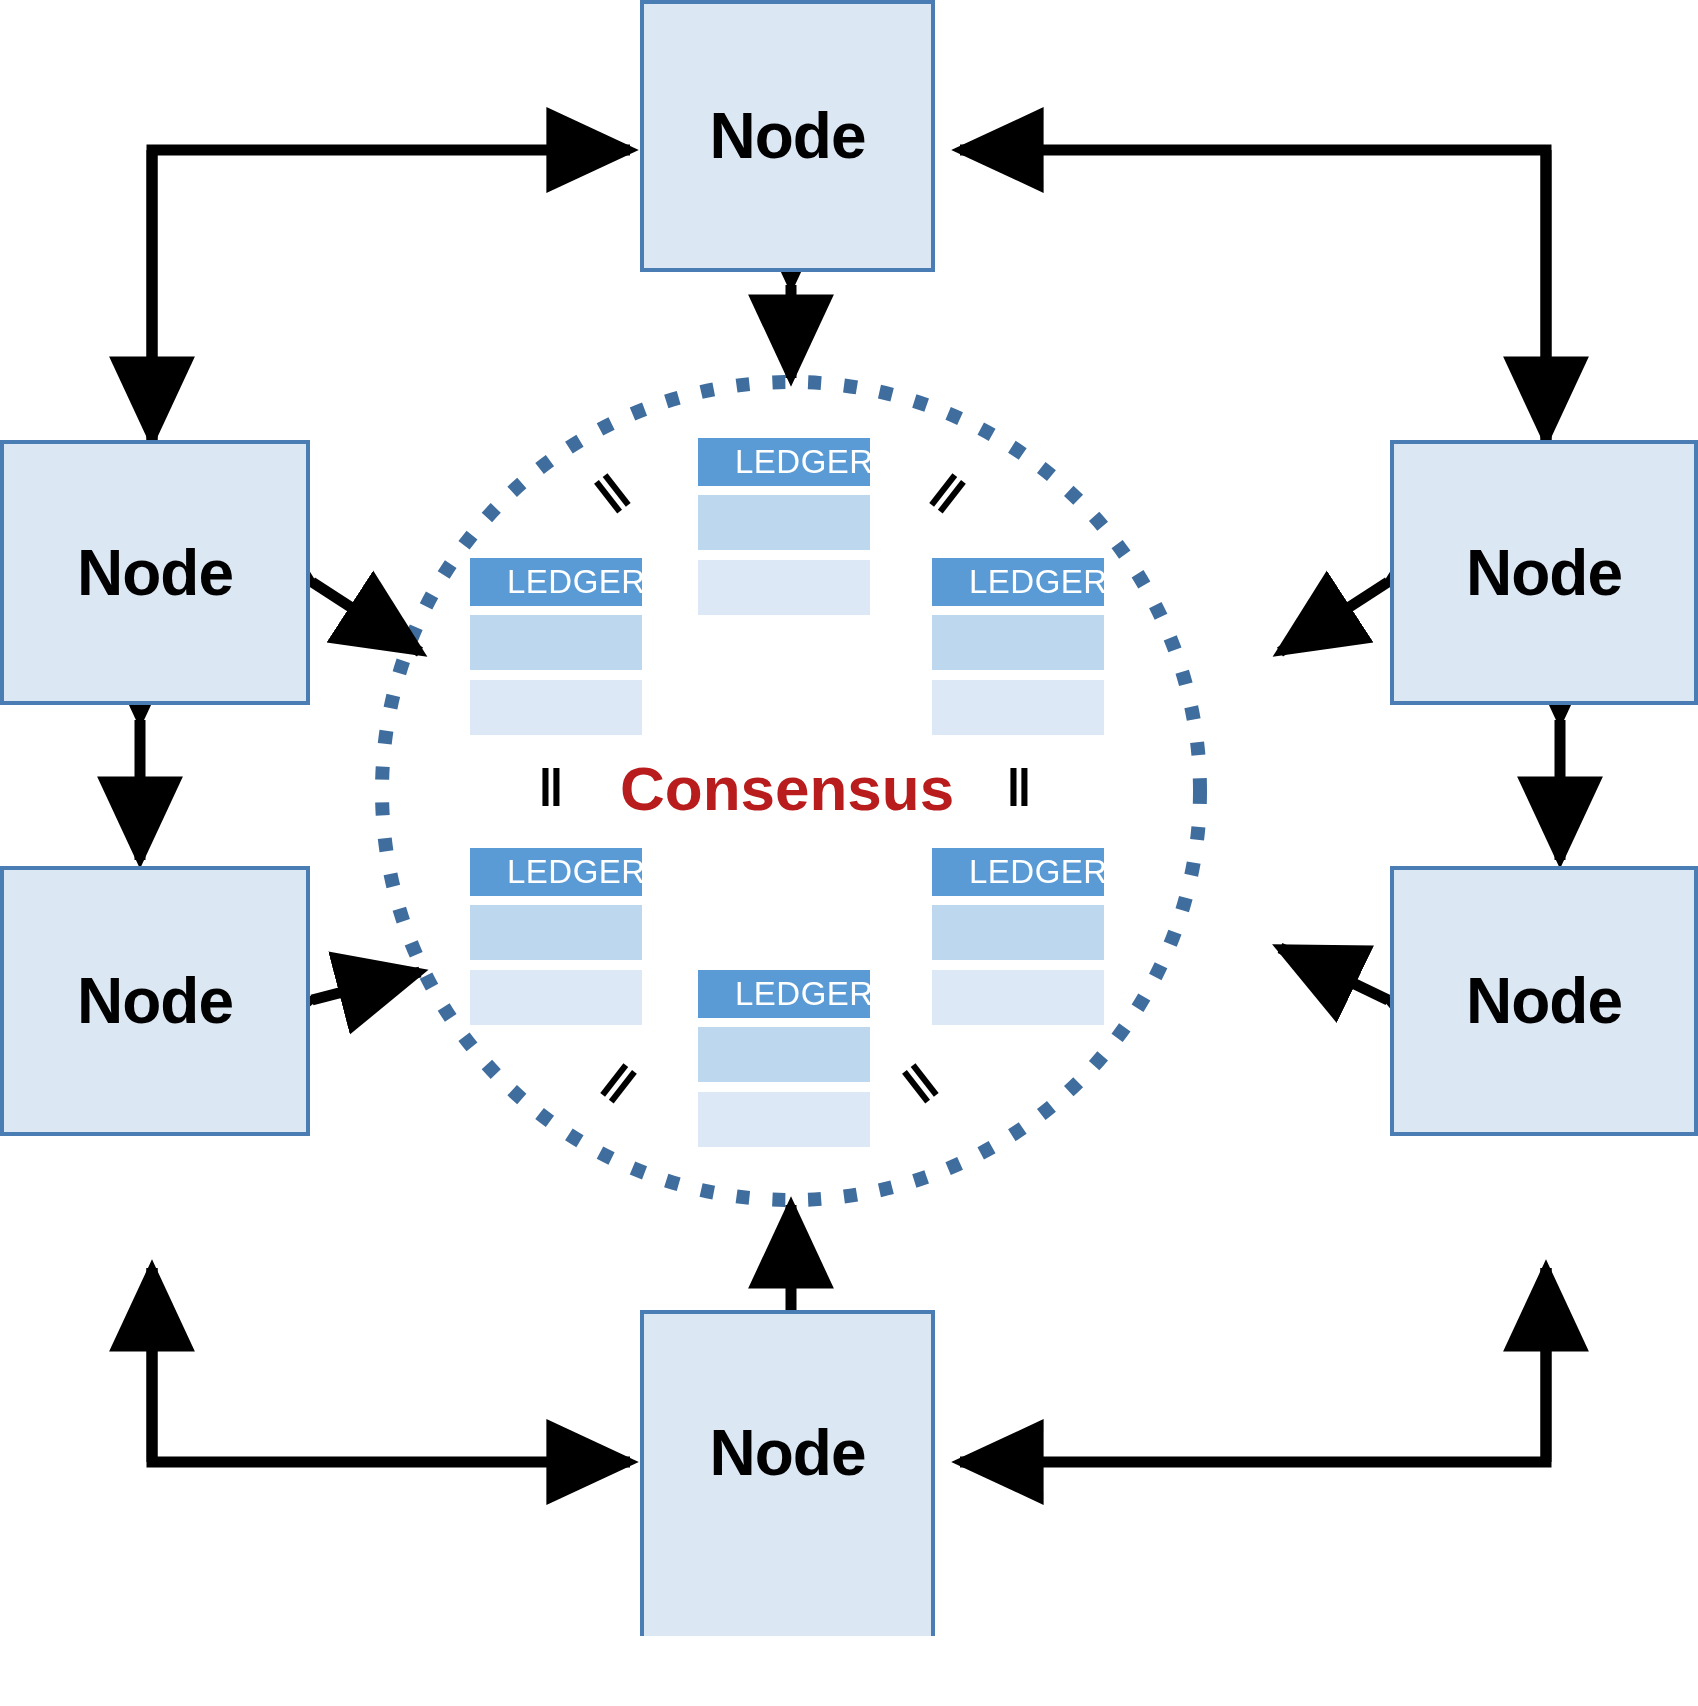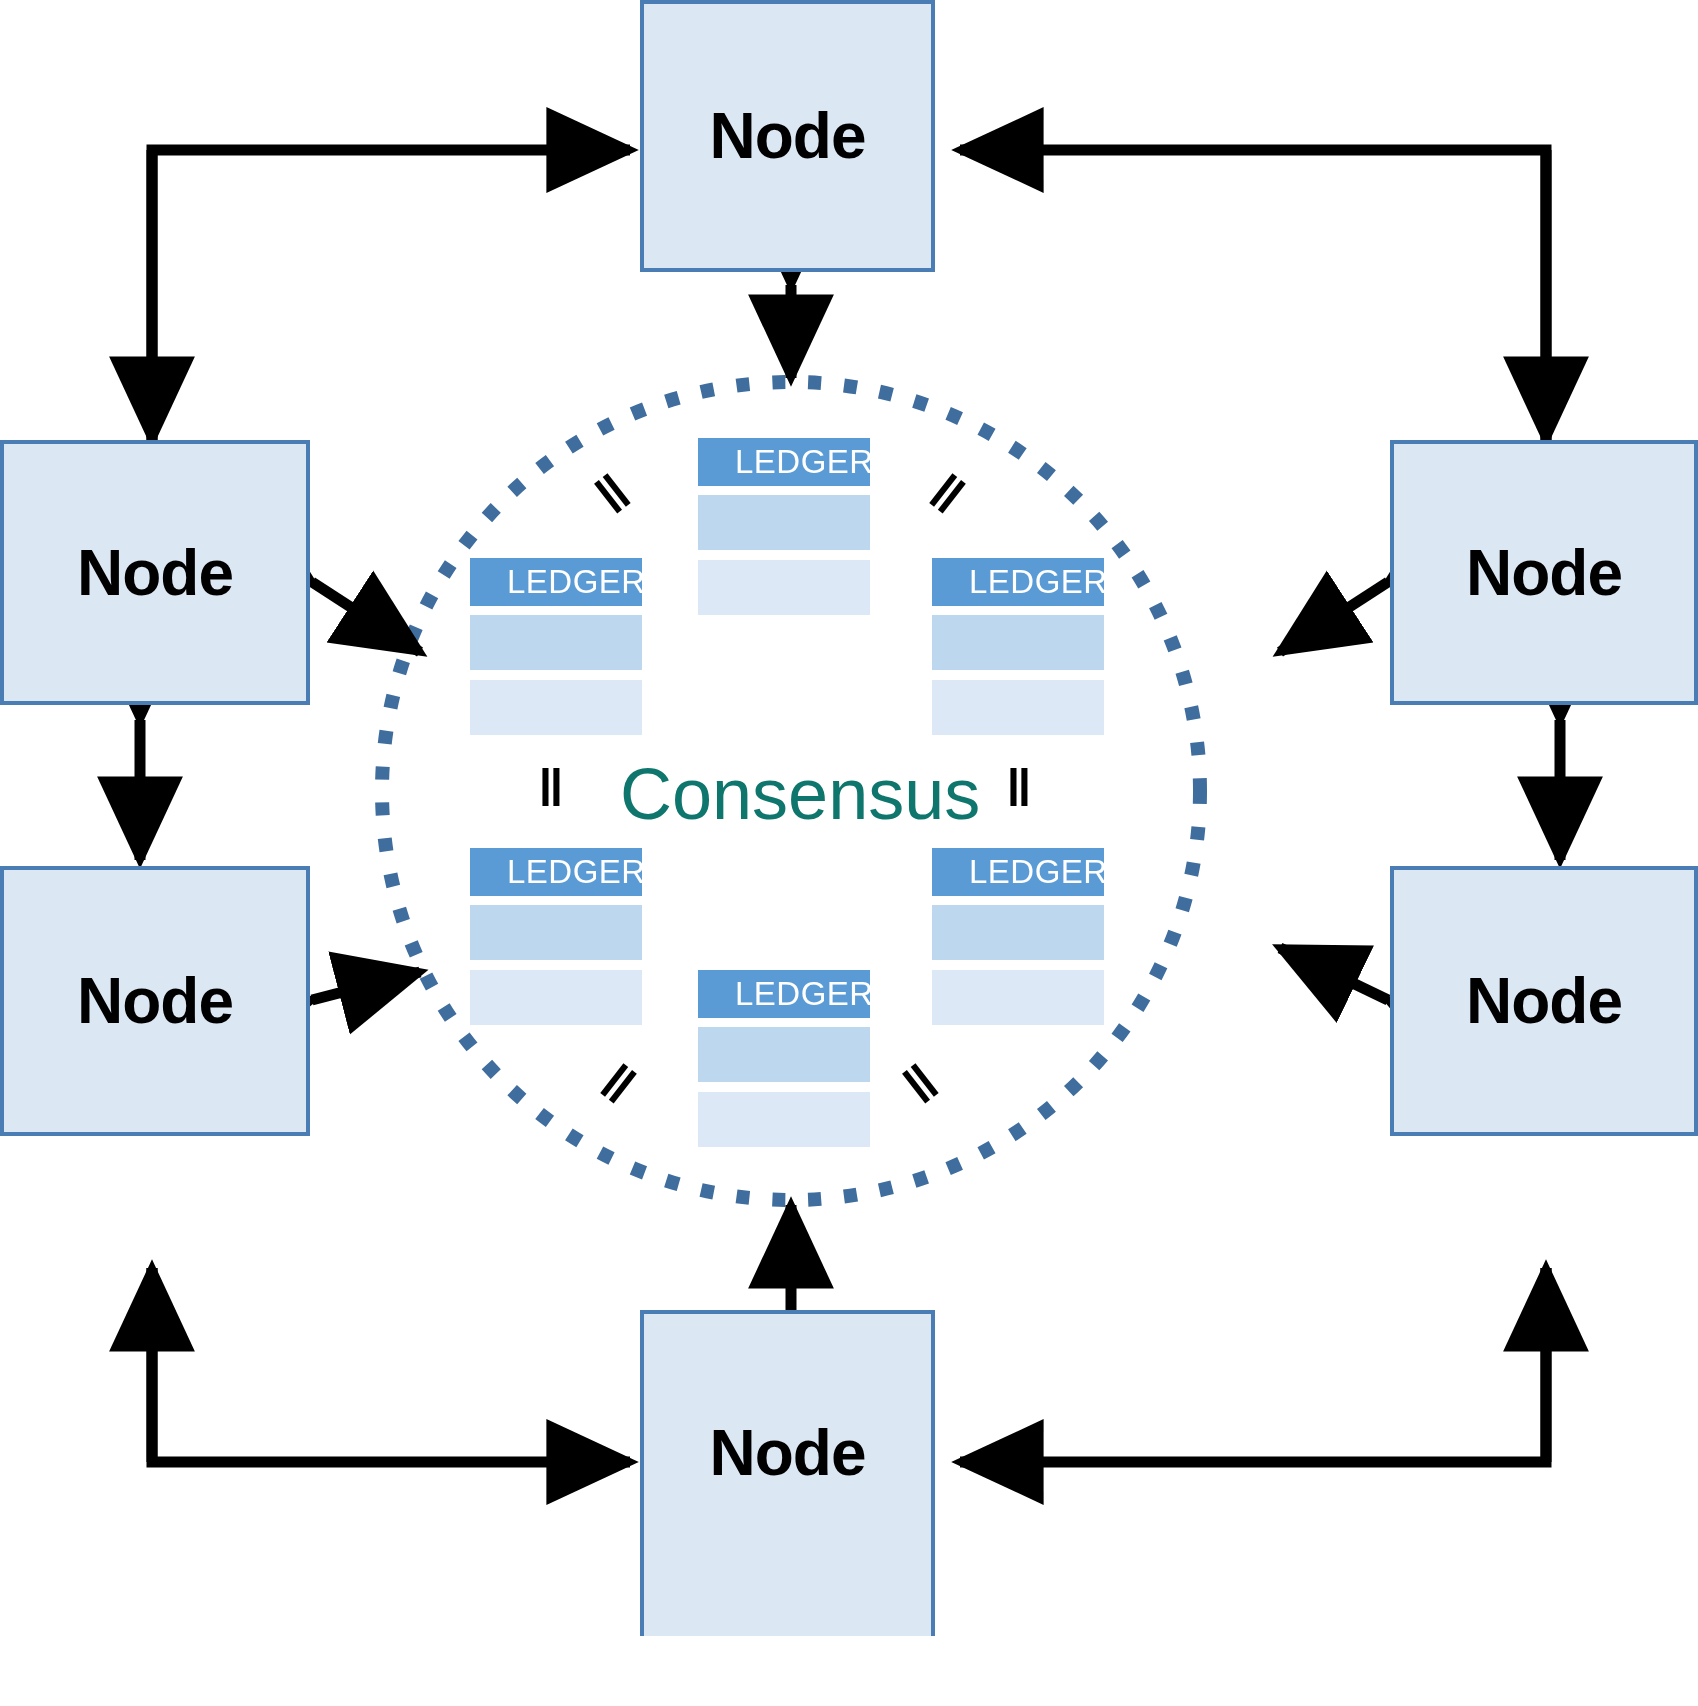--- a/index.html
+++ b/index.html
@@ -57,23 +57,23 @@
     margin-top: 9px;
   }
   .ledger-row-b {
     background: #dde8f6;
     height: 55px;
     margin-top: 10px;
   }
   .consensus-label {
     position: absolute;
     font-family: "Liberation Sans", sans-serif;
-    font-weight: normal;
-    font-size: 72px;
-    color: #0f766e;
+    font-weight: bold;
+    font-size: 62px;
+    color: #b91c1c;
     white-space: nowrap;
     line-height: 1;
   }
   .eqmark {
     position: absolute;
     font-family: "Liberation Sans", sans-serif;
     font-weight: bold;
     font-size: 52px;
     color: #000000;
     line-height: 1;

